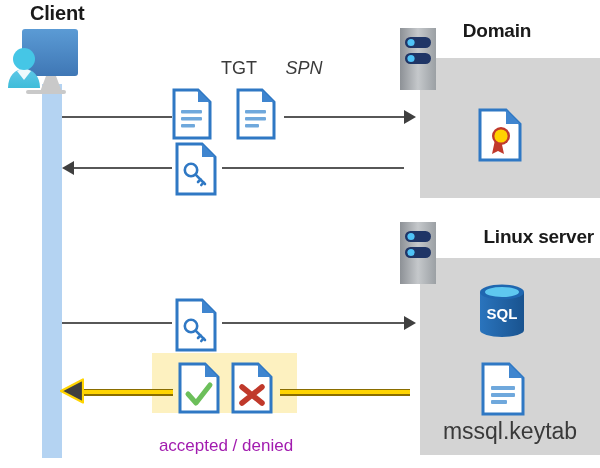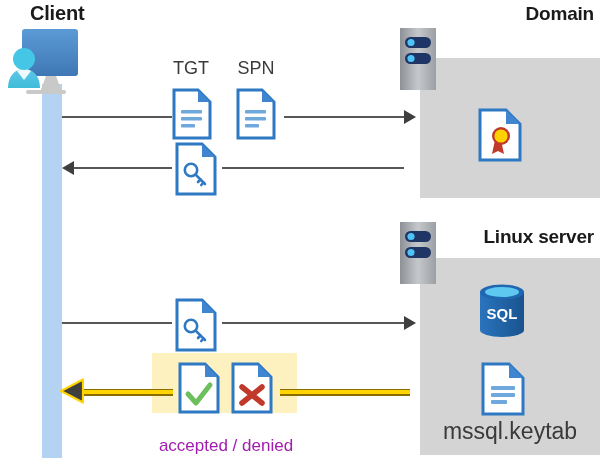--- a/index.html
+++ b/index.html
@@ -27,21 +27,21 @@
   .title-dc{font-size:19px;text-align:right;}
   .title-linux{font-size:19px;text-align:right;}
 
   .caption{
     font-size:17px;color:#a21caf;text-align:center;
   }
   .filelabel{
     font-size:23px;color:#3a3a3a;text-align:center;
   }
   .doclabel{
-    font-size:18px;color:#3a3a3a;text-align:center;
+    font-size:18px;color:#3a3a3a;text-align:center;margin-left:48px;
   }
 
   
   .lifeline{background:#b4d3f2;}
 
   
   .line-h{background:#575757;height:2px;}
   .arrowhead{width:0;height:0;}
   .arrow-right{
     border-top:7px solid transparent;
@@ -115,21 +115,21 @@
         </linearGradient>
       </defs>
       <rect x="0" y="0" width="36" height="62" fill="url(#rk1)"></rect>
       <rect x="5" y="9" width="26" height="11" rx="5.5" fill="#1f3566"></rect>
       <circle cx="11" cy="14.5" r="3.6" fill="#4fc3f7"></circle>
       <rect x="5" y="25" width="26" height="11" rx="5.5" fill="#1f3566"></rect>
       <circle cx="11" cy="30.5" r="3.6" fill="#4fc3f7"></circle>
     </svg>
   </div>
 
-  <div class="abs title title-dc" style="left:400px;top:3px;width:194px;">
+  <div class="abs title title-dc" style="left:400px;top:20px;width:194px;text-align:center;">
     <div>Domain</div>
   </div>
 
   <div class="abs" style="left:478px;top:108px;width:44px;height:54px;">
     <svg width="44" height="54" viewBox="0 0 44 54">
       <path d="M2 2 h26 l14 14 v36 h-40 z" fill="#ffffff" stroke="#2f78c4" stroke-width="3"></path>
       <path d="M28 2 l14 14 h-14 z" fill="#3f85cf"></path>
 
       <path d="M17 32 l-3 14 l6-3 l6 3 l-3 -14 z" fill="#c0392b"></path>
       <circle cx="23" cy="28" r="9" fill="#c0392b"></circle>
@@ -181,21 +181,21 @@
     </svg>
   </div>
 
   <div class="abs filelabel" style="left:428px;top:418px;width:164px;">mssql.keytab</div>
 
   <div class="abs line-h" style="left:62px;top:116px;width:110px;"></div>
   <div class="abs line-h" style="left:284px;top:116px;width:120px;"></div>
   <div class="abs arrowhead arrow-right" style="left:404px;top:110px;"></div>
 
   <div class="abs doclabel" style="left:165px;top:58px;width:52px;">TGT</div>
-  <div class="abs doclabel" style="left:228px;top:58px;width:56px;">SPN</div>
+  <div class="abs doclabel" style="left:228px;top:58px;width:56px;font-style:italic;">SPN</div>
 
   <div class="abs" style="left:172px;top:88px;width:40px;height:52px;">
     <svg width="40" height="52" viewBox="0 0 40 52">
       <path d="M2 2 h24 l12 12 v36 h-36 z" fill="#ffffff" stroke="#2f78c4" stroke-width="3"></path>
       <path d="M26 2 l12 12 h-12 z" fill="#3f85cf"></path>
       <rect x="9" y="22" width="21" height="3.5" rx="1" fill="#6fa8dc"></rect>
       <rect x="9" y="29" width="21" height="3.5" rx="1" fill="#6fa8dc"></rect>
       <rect x="9" y="36" width="14" height="3.5" rx="1" fill="#6fa8dc"></rect>
     </svg>
   </div>

